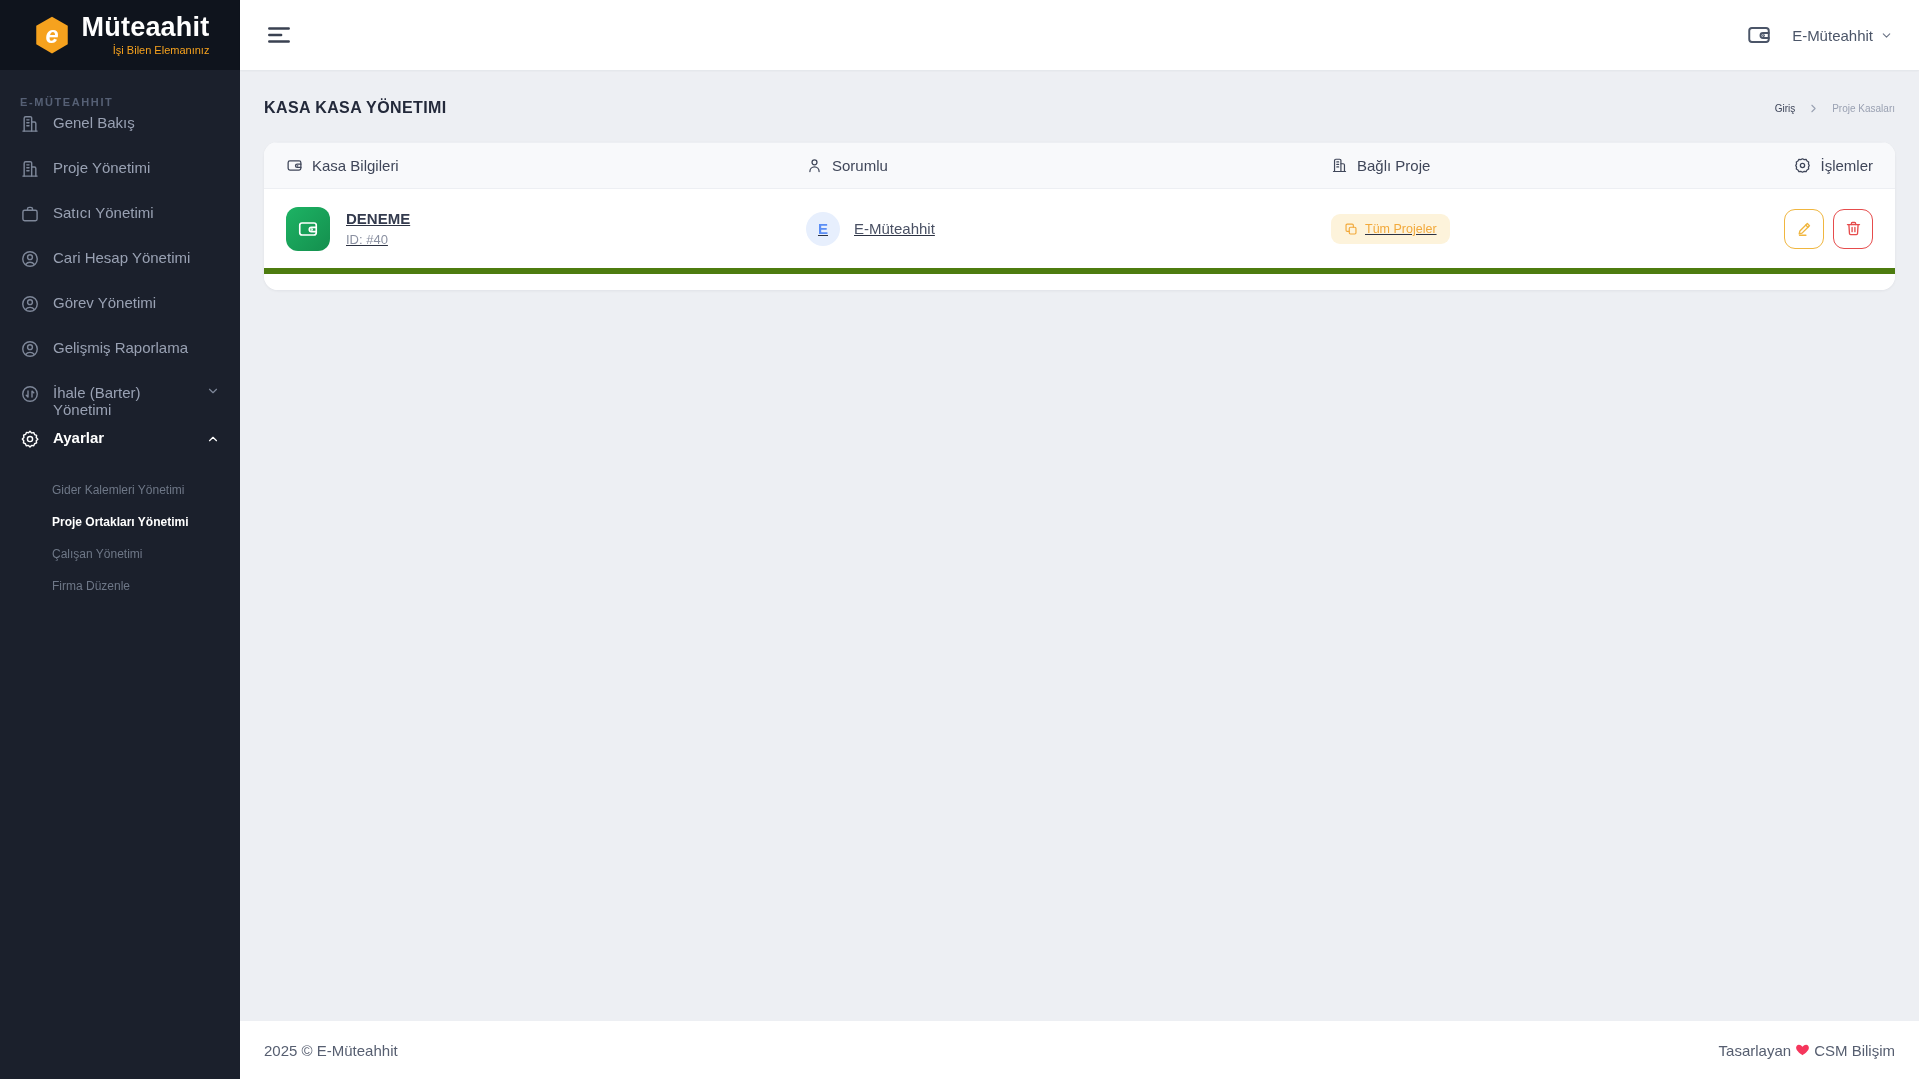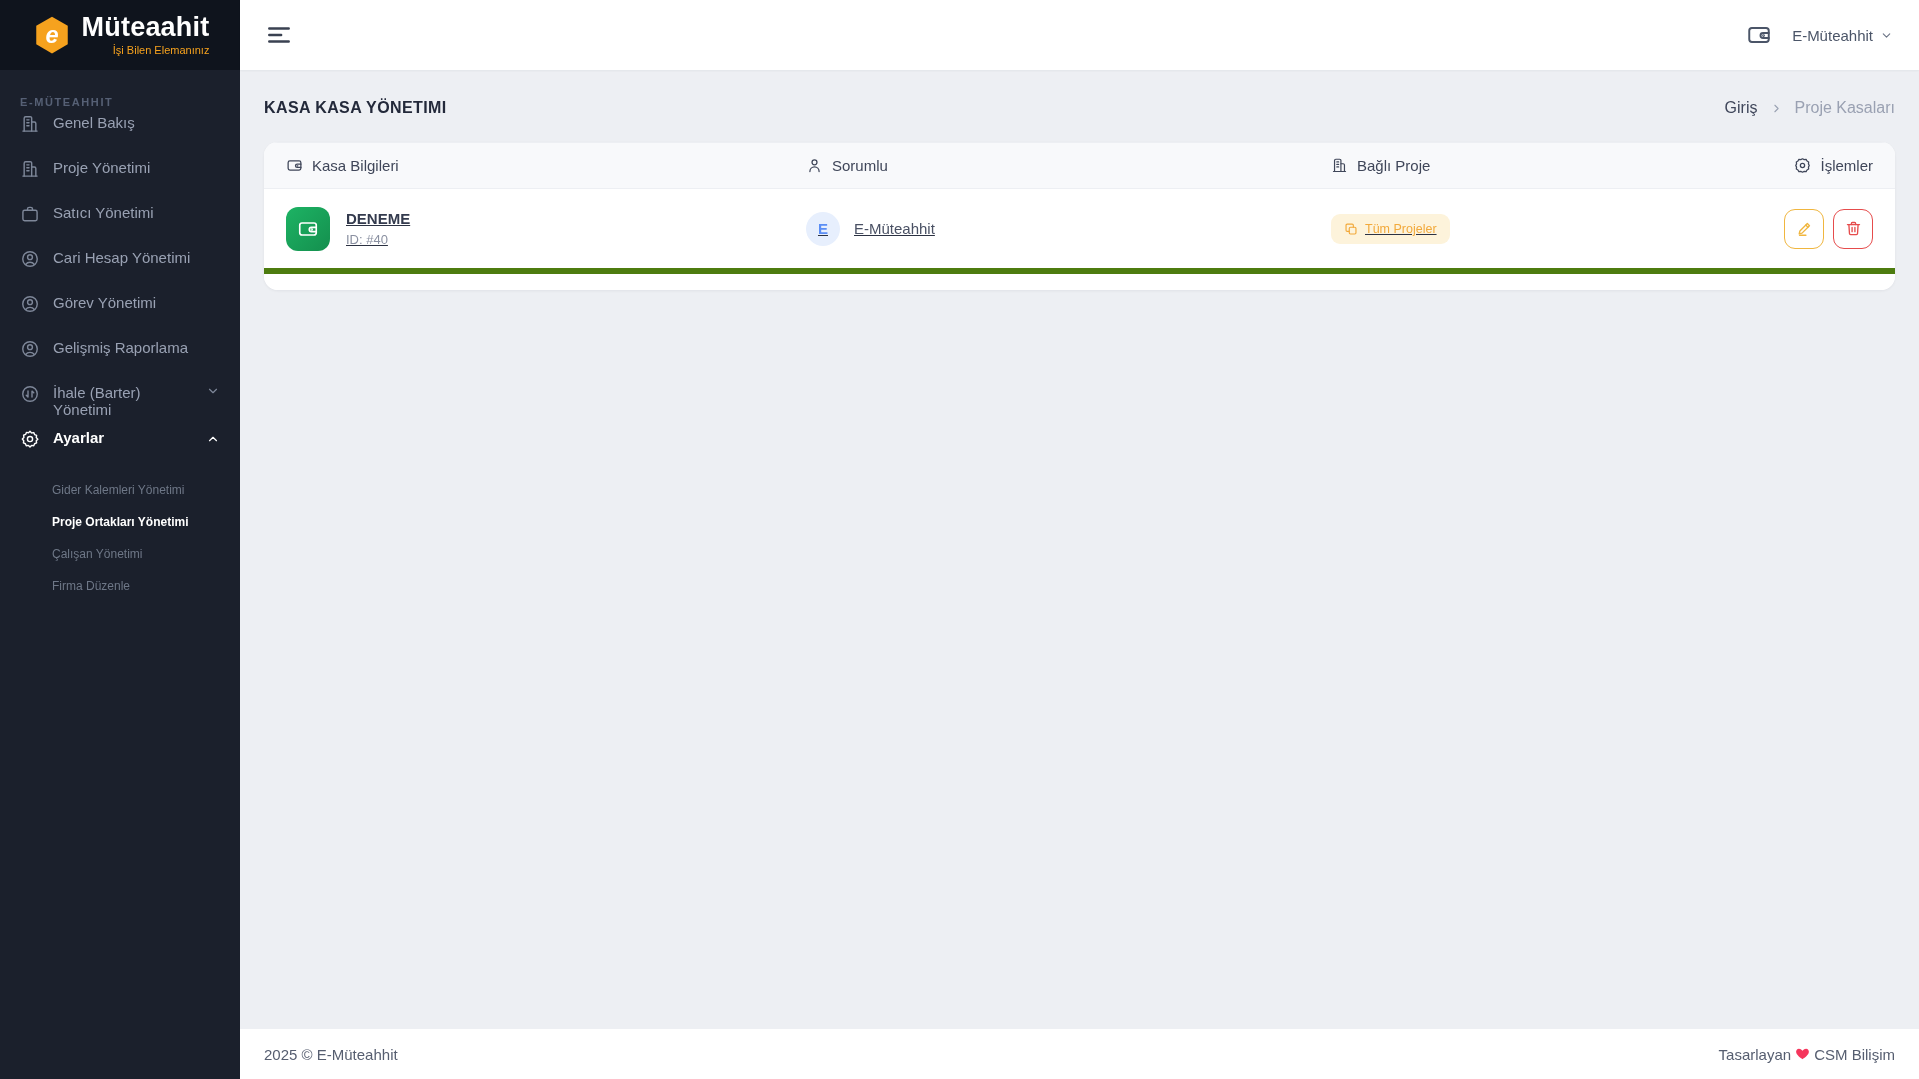--- a/index.html
+++ b/index.html
@@ -34,21 +34,21 @@
   .topbar { height:70px; background:#ffffff; display:flex; align-items:center; padding:0 26px; box-shadow:0 1px 2px rgba(25,30,45,.05); flex-shrink:0; }
   .hamburger { width:26px; height:26px; color:#3a4151; cursor:pointer; display:flex; align-items:center; }
   .topbar-right { margin-left:auto; display:flex; align-items:center; gap:20px; }
   .wallet-btn { width:26px; height:26px; color:#4b5568; cursor:pointer; display:flex; }
   .user-menu { display:flex; align-items:center; gap:7px; font-size:15px; color:#4b5568; cursor:pointer; }
   .user-menu svg { width:13px; height:13px; color:#6b7486; }
 
   .content { flex:1; padding:16px 24px 0 24px; overflow:hidden; }
   .page-head { display:flex; align-items:center; justify-content:space-between; height:44px; }
   .page-title { font-size:16px; font-weight:bold; letter-spacing:.4px; color:#23293a; }
-  .breadcrumb { display:flex; align-items:center; gap:12px; font-size:16px; }
+  .breadcrumb { display:flex; align-items:center; gap:12px; font-size:10px; }
   .crumb-home { color:#3f465a; cursor:pointer; }
   .crumb-sep { width:13px; height:13px; color:#9aa1b2; display:flex; }
   .crumb-current { color:#9aa1b2; }
 
   
   .card { background:#ffffff; border-radius:14px; margin-top:12px; box-shadow:0 1px 3px rgba(20,25,40,.06); overflow:hidden; }
   .card-head { display:flex; align-items:center; padding:26px 24px; }
   .card-icon { width:46px; height:46px; border-radius:13px; background:#3544d8; color:#fff; display:flex; align-items:center; justify-content:center; flex-shrink:0; }
   .card-icon svg { width:24px; height:24px; }
   .card-titles { margin-left:18px; }
@@ -77,21 +77,21 @@
   .badge { display:inline-flex; align-items:center; gap:7px; background:#fdf3db; color:#f2a93b; font-size:12.5px; padding:8px 13px; border-radius:9px; cursor:default; }
   .badge svg { width:14px; height:14px; }
   .actions { margin-left:auto; display:flex; gap:9px; }
   .icon-btn { width:40px; height:40px; border-radius:11px; background:#ffffff; display:flex; align-items:center; justify-content:center; cursor:pointer; }
   .icon-btn svg { width:17px; height:17px; }
   .icon-btn.edit { border:1px solid #f0b63f; color:#f0b63f; }
   .icon-btn.delete { border:1px solid #e64c4c; color:#e64c4c; }
   .card-bottom { height:16px; background:#fff; }
 
   
-  .footer { height:50px; background:#ffffff; display:flex; align-items:center; justify-content:space-between; padding:0 24px; font-size:15px; color:#565e70; flex-shrink:0; }
+  .footer { height:58px; background:#ffffff; display:flex; align-items:center; justify-content:space-between; padding:0 24px; font-size:15px; color:#565e70; flex-shrink:0; }
   .footer-right { display:flex; gap:4px; }
   .heart { width:15px; height:15px; color:#f5365c; display:flex; }
 </style>
 </head>
 <body>
 
 <svg width="0" height="0" style="position:absolute">
   <defs>
     <g id="i-wallet" fill="none" stroke="currentColor" stroke-width="1.8" stroke-linecap="round" stroke-linejoin="round">
       <rect x="3" y="5.5" width="18" height="13" rx="2.5"></rect>

